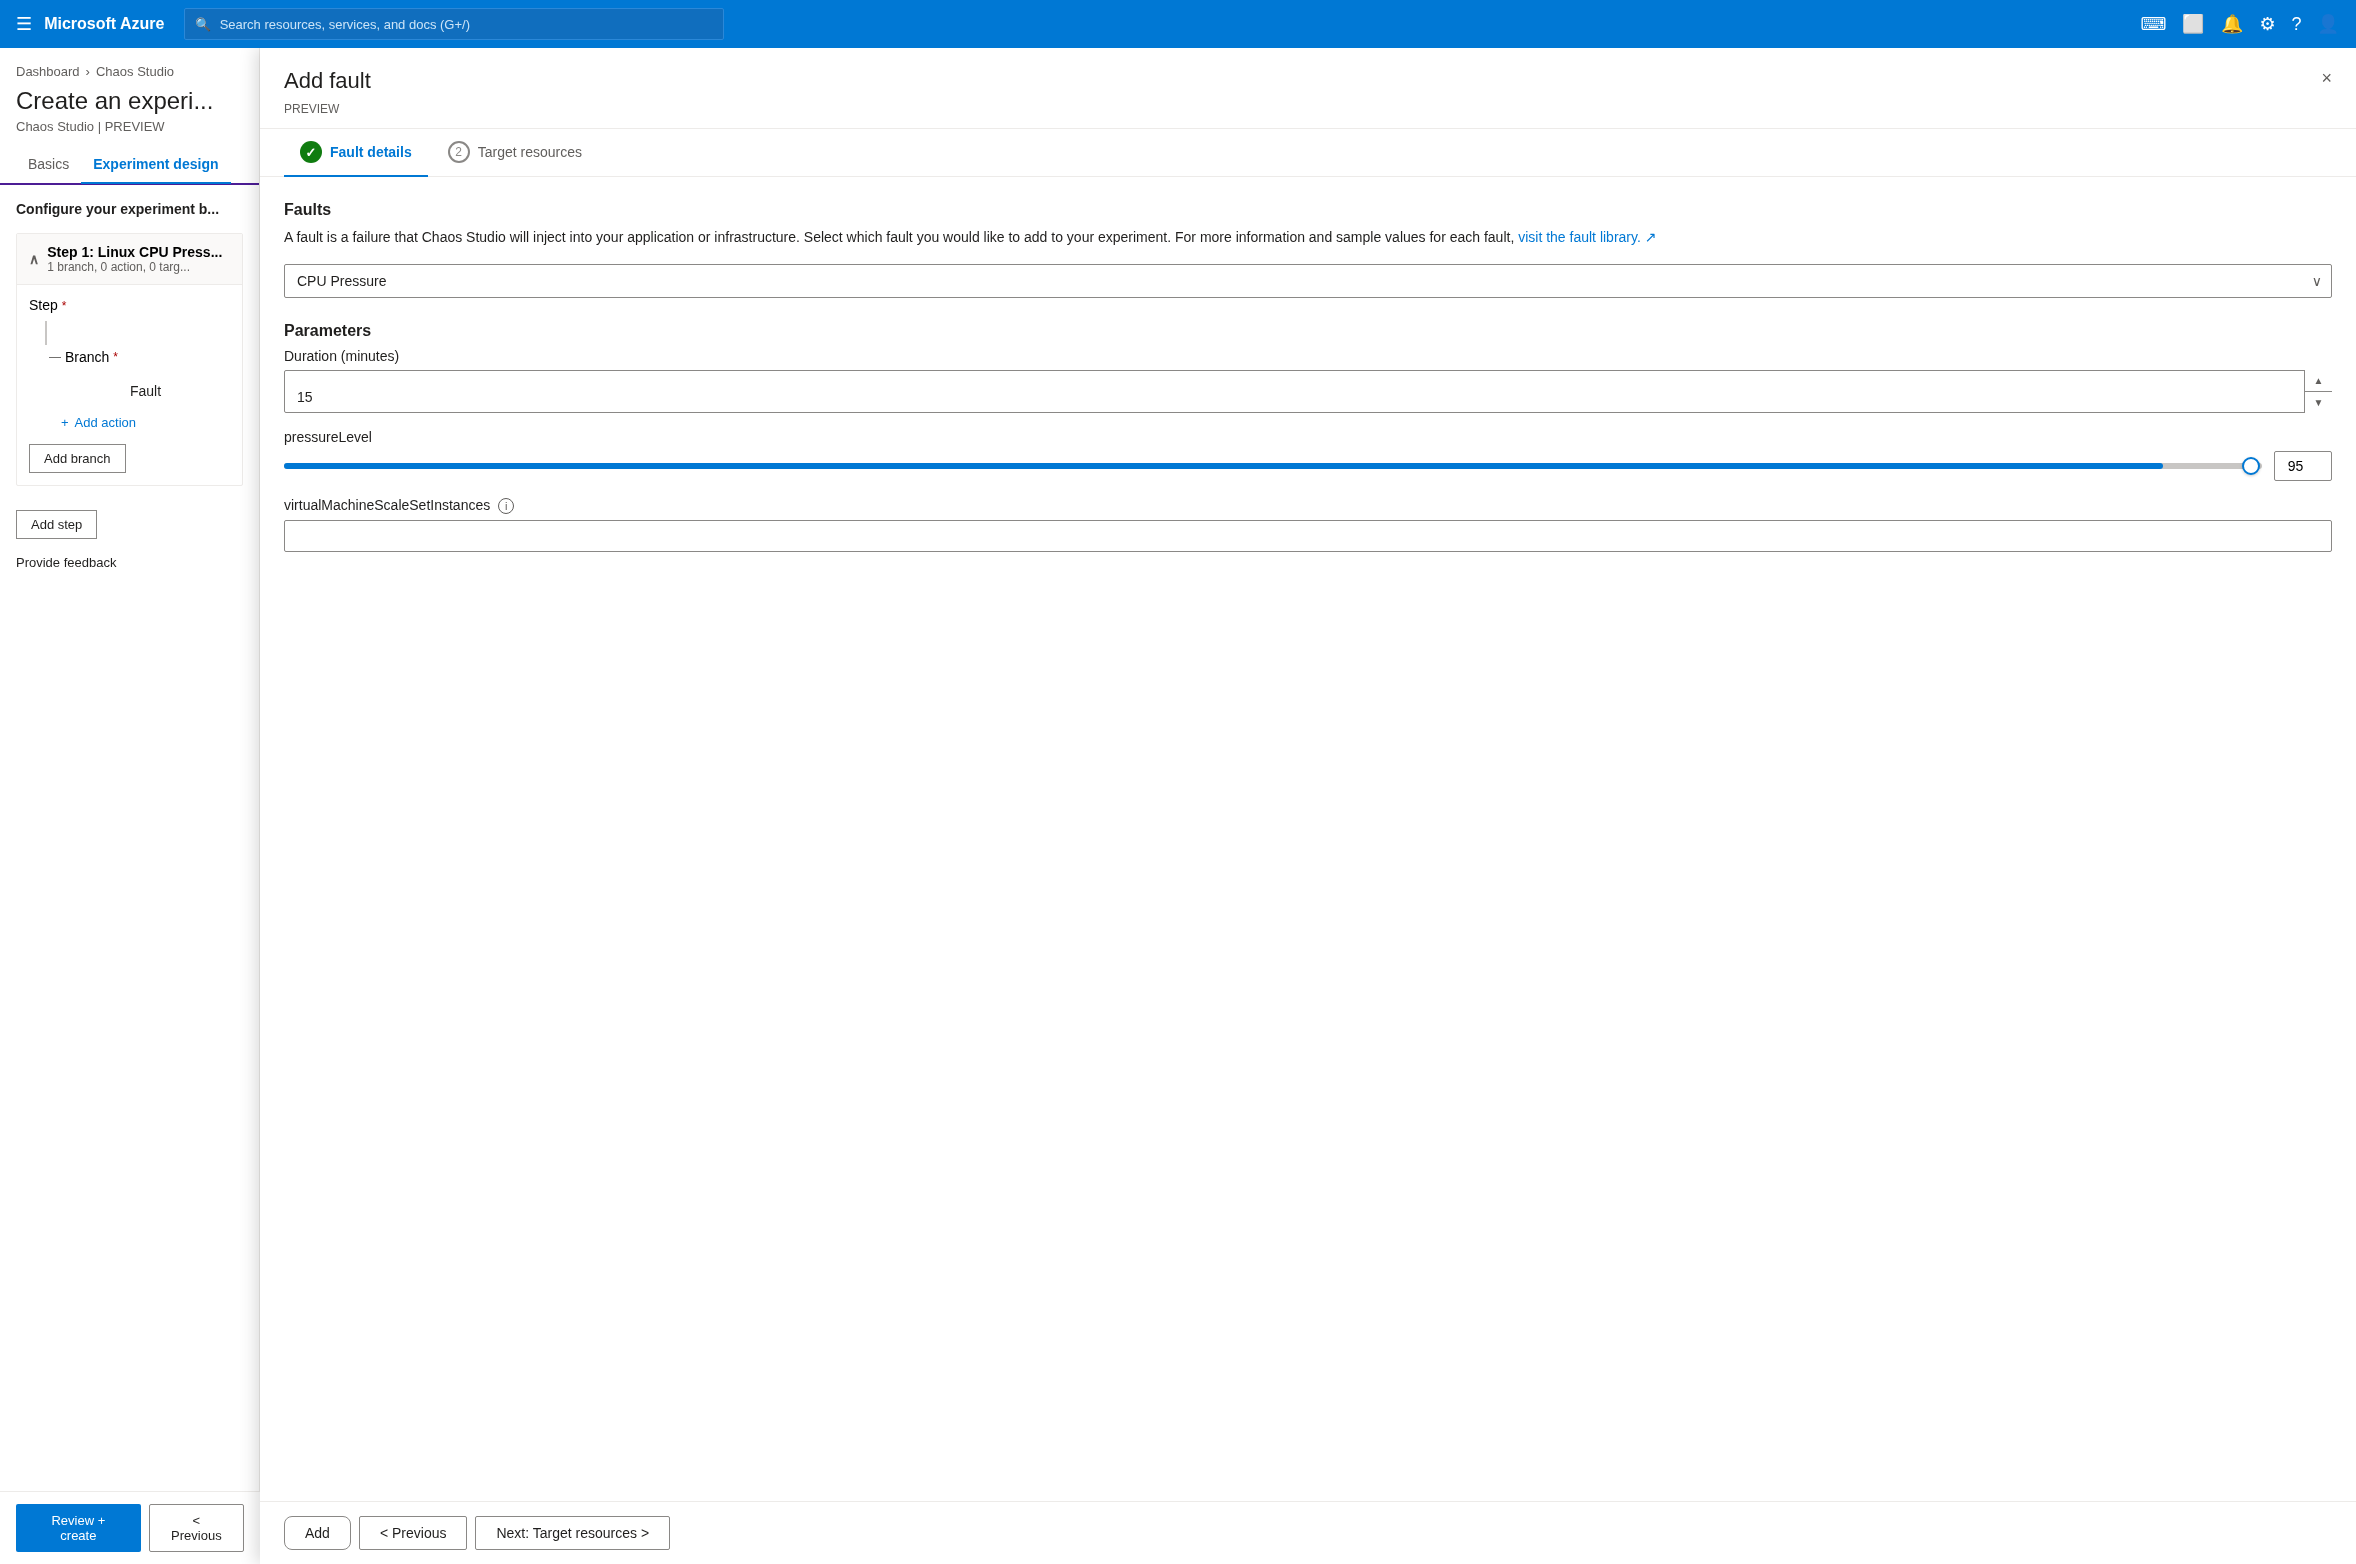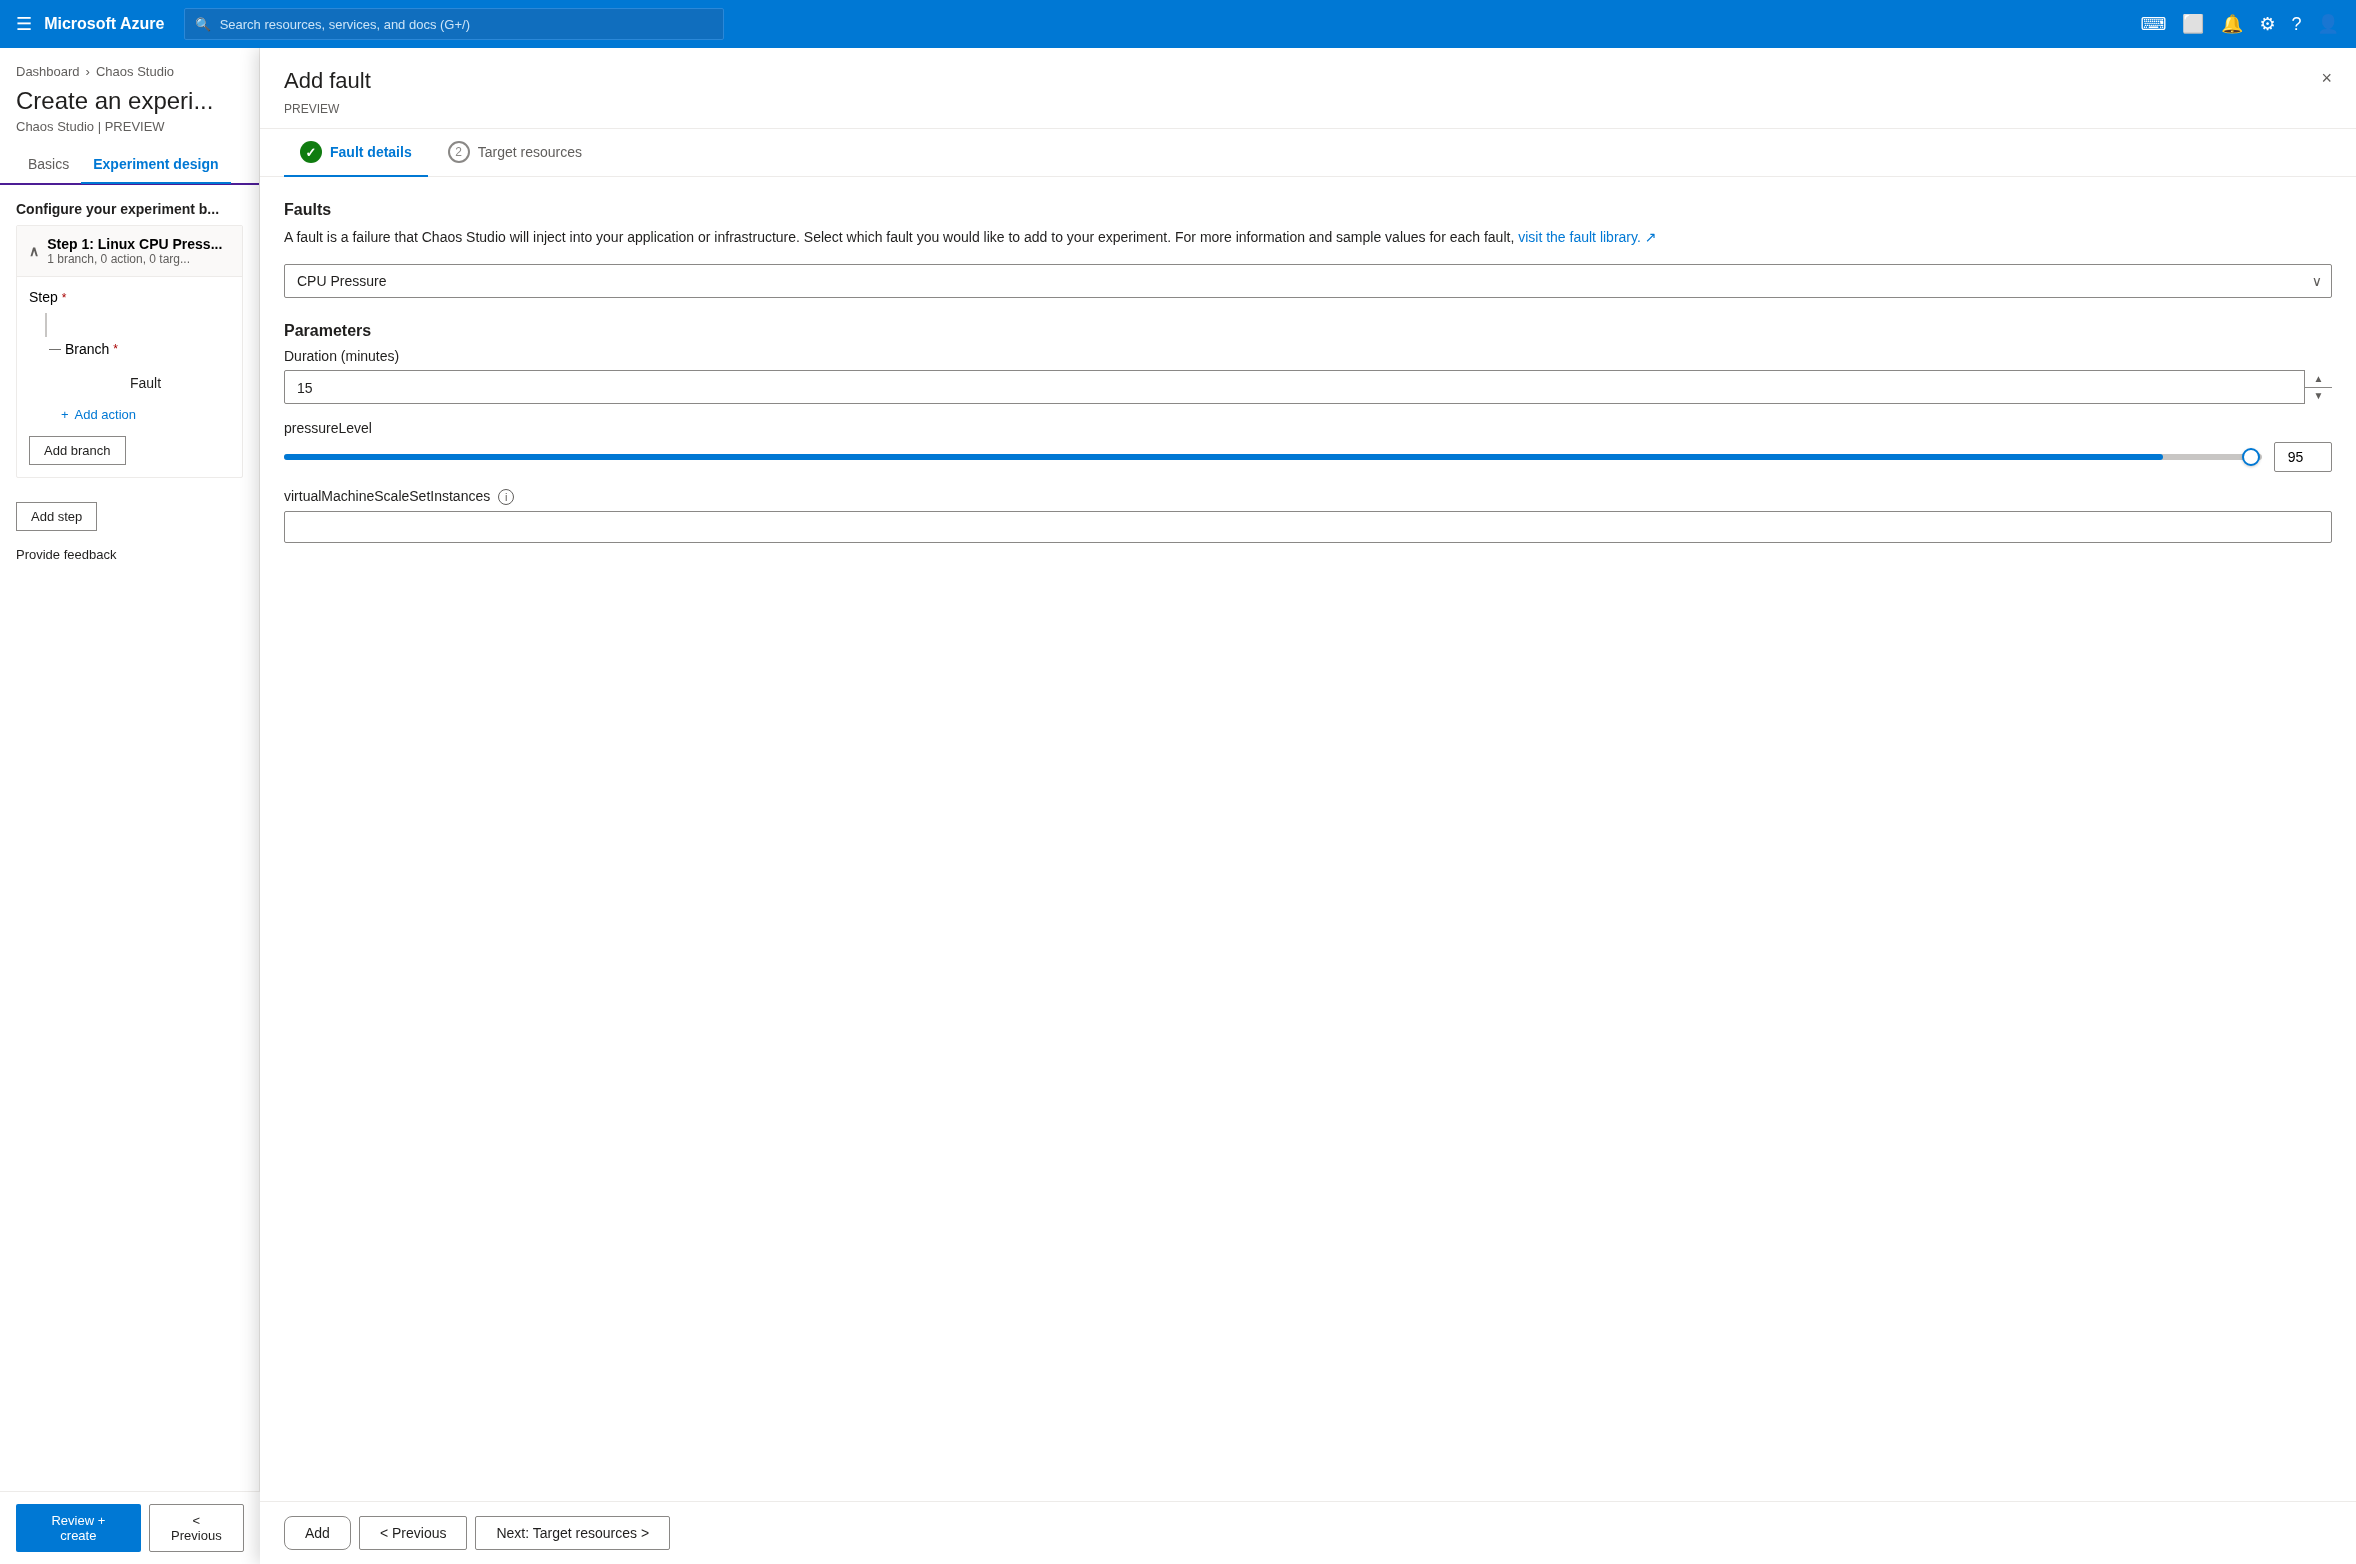--- a/index.html
+++ b/index.html
@@ -95,21 +95,21 @@
       border-bottom: 2px solid #0078d4;
       font-weight: 600;
     }
 
     .left-content { padding: 16px; flex: 1; }
 
     .configure-label {
       font-size: 14px;
       font-weight: 600;
       color: #201f1e;
-      margin-bottom: 8px;
+      margin-bottom: 16px;
     }
 
     .step-card {
       border: 1px solid #edebe9;
       border-radius: 2px;
       margin-bottom: 12px;
     }
 
     .step-header {
       display: flex;
@@ -336,21 +336,21 @@
       margin-bottom: 6px;
     }
 
     .number-input-wrapper {
       position: relative;
       width: 100%;
       margin-bottom: 16px;
     }
     .number-input {
       width: 100%;
-      padding: 9px 36px 7px 12px;
+      padding: 18px 36px 7px 12px;
       border: 1px solid #8a8886;
       font-size: 14px;
       color: #201f1e;
       border-radius: 2px;
     }
     .number-spinners {
       position: absolute;
       right: 0; top: 0; bottom: 0;
       width: 28px;
       display: flex;

